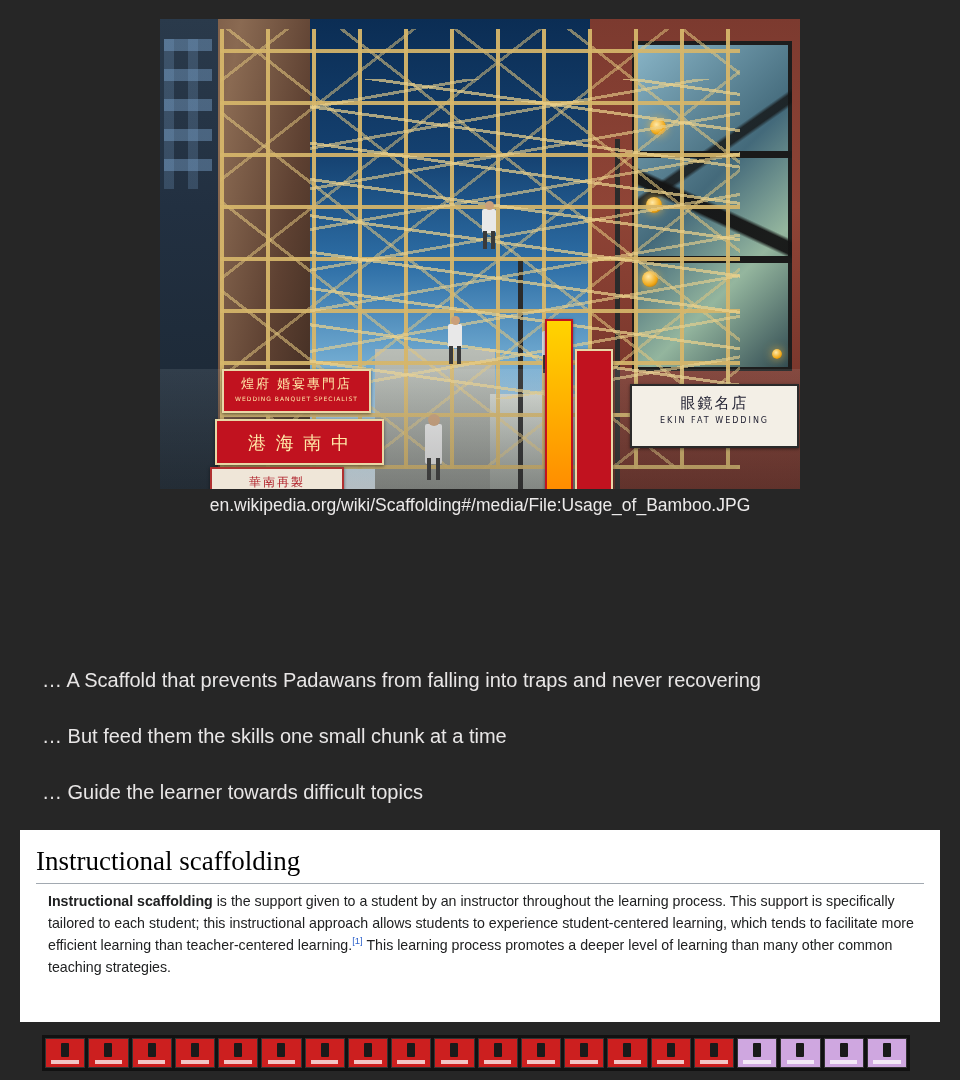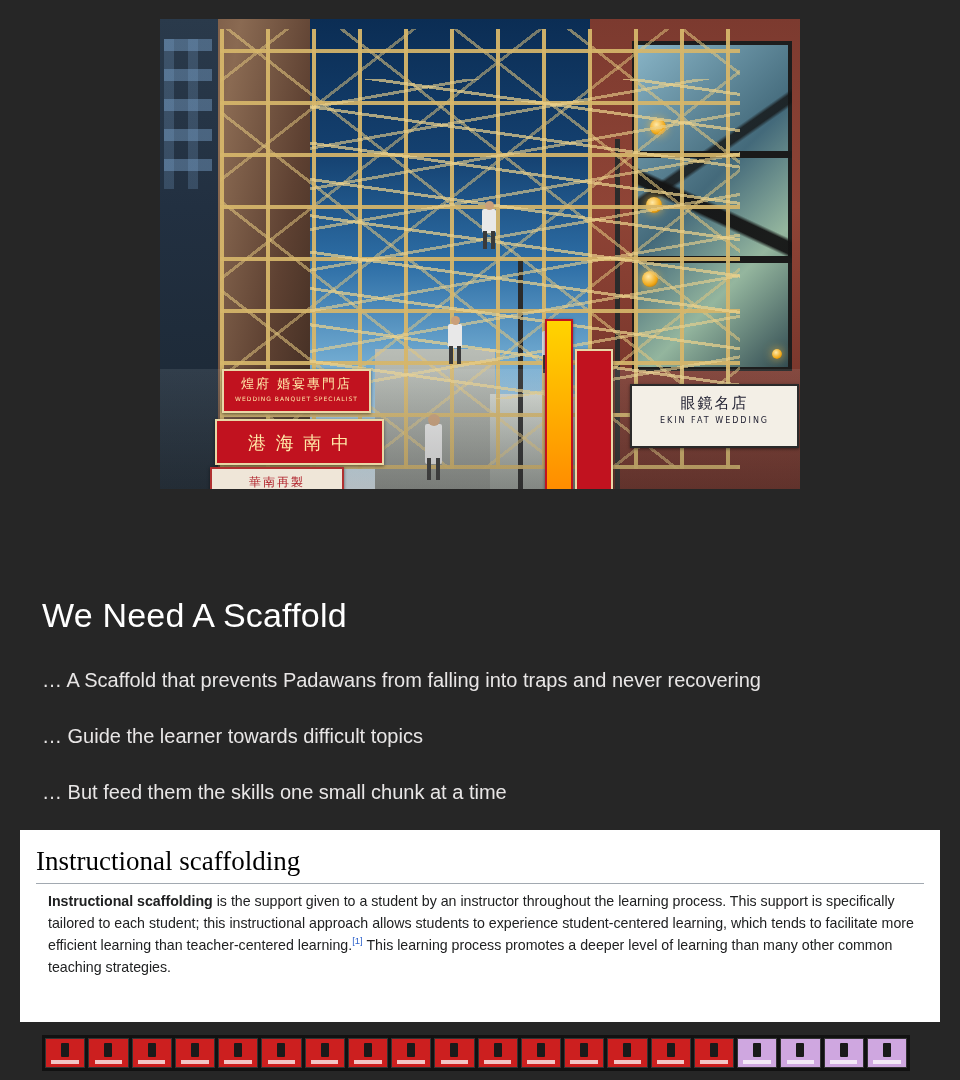--- a/index.html
+++ b/index.html
@@ -306,27 +306,27 @@
       </div>
       <div class="sign yellow"></div>
       <div class="sign red3"></div>
       <div class="sign shop">
         <div class="sign-txt" style="top:8px; font-size:15px;">眼鏡名店</div>
         <div class="sign-txt" style="top:30px;">EKIN FAT WEDDING</div>
       </div>
     </div>
   </div>
 
-
-  <div class="heading">We Need A Scaffold</div>
+  <div class="caption">en.wikipedia.org/wiki/Scaffolding#/media/File:Usage_of_Bamboo.JPG</div>
+
 
   <div class="bullets">
     <div class="bullet">… A Scaffold that prevents Padawans from falling into traps and never recovering</div>
+    <div class="bullet">… But feed them the skills one small chunk at a time</div>
     <div class="bullet">… Guide the learner towards difficult topics</div>
-    <div class="bullet">… But feed them the skills one small chunk at a time</div>
   </div>
 
   <div class="wiki">
     <div class="wiki-title">Instructional scaffolding</div>
     <div class="wiki-body"><b>Instructional scaffolding</b><span> is the support given to a student by an instructor throughout the learning process. This support is specifically tailored to each student; this instructional approach allows students to experience student-centered learning, which tends to facilitate more efficient learning than teacher-centered learning.</span><span class="ref">[1]</span><span> This learning process promotes a deeper level of learning than many other common teaching strategies.</span></div>
   </div>
 
   <div class="filmstrip">
     <div class="thumb red"></div>
     <div class="thumb red"></div>

